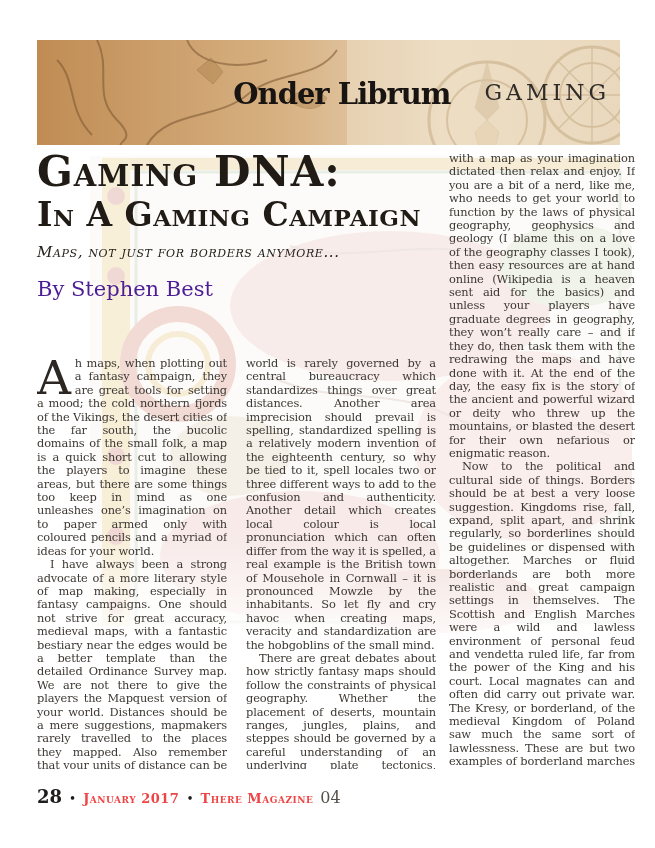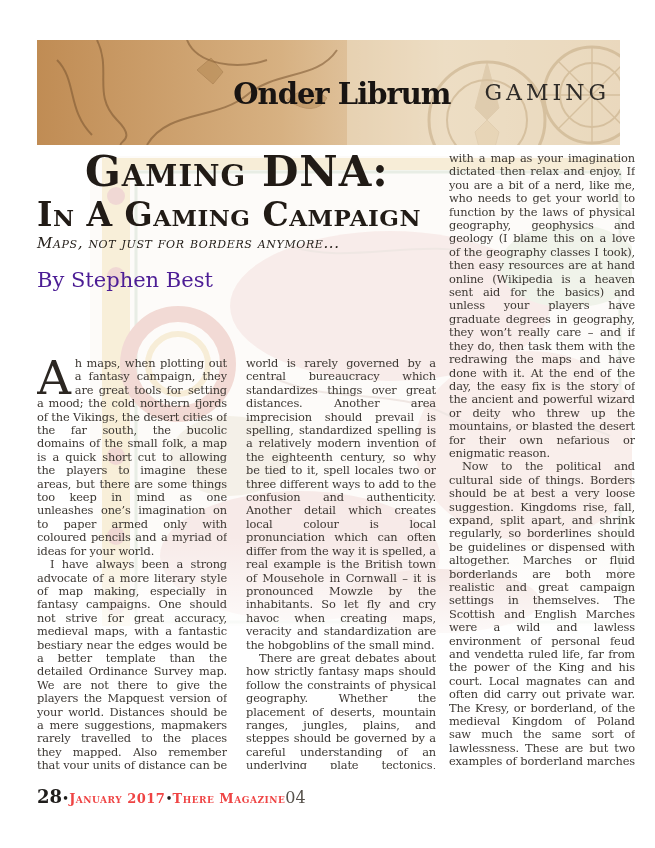--- a/index.html
+++ b/index.html
@@ -12,38 +12,38 @@
   .brand-row{position:absolute;right:10px;top:0;height:100%;display:flex;align-items:center;gap:10px;}
   .brand{font-family:"DejaVu Serif",serif;font-weight:bold;font-size:29px;color:#181412;
          letter-spacing:-1px;transform:scaleY(1.05);}
   .section{font-family:"DejaVu Serif",serif;font-size:22px;color:#2e2b28;letter-spacing:4px;margin-left:24px;}
 
   
   .map-bg{position:absolute;left:90px;top:156px;width:542px;height:500px;pointer-events:none;}
 
   
   .title-block{position:absolute;left:37px;top:148px;width:405px;color:#211b16;}
-  .t1{font-variant:small-caps;font-weight:bold;font-size:42px;line-height:48px;letter-spacing:1px;margin-left:48px;}
+  .t1{font-variant:small-caps;font-weight:bold;font-size:42px;line-height:48px;letter-spacing:1px;}
   .t2{font-variant:small-caps;font-weight:bold;font-size:33px;line-height:38px;letter-spacing:0.5px;}
-  .subtitle{font-variant:small-caps;font-style:italic;font-size:15px;
+  .subtitle{margin-top:9px;font-variant:small-caps;font-style:italic;font-size:15px;
             letter-spacing:0.6px;color:#26211c;}
   .byline{margin-top:16px;font-size:21px;color:#4c1d95;}
 
   
   .bodytext{font-size:11.4px;line-height:13.4px;color:#3d3833;text-align:justify;
             letter-spacing:-0.15px;}
   .two-cols{position:absolute;left:37px;top:357px;width:399px;height:412px;display:flex;gap:19px;}
   .two-cols .col{width:190px;overflow:hidden;}
   .col3{position:absolute;left:449px;top:152px;width:186px;height:618px;overflow:hidden;}
   .bodytext p{margin:0;}
   .bodytext p.indent{text-indent:13px;}
   .dropcap{float:left;font-size:47px;line-height:38px;padding:2px 4px 0 0;color:#2c2722;}
 
   
-  .footer{position:absolute;left:37px;top:786px;display:flex;align-items:baseline;gap:0;color:#1f1d1b;}
+  .footer{position:absolute;left:37px;top:786px;display:flex;align-items:baseline;gap:7px;color:#1f1d1b;}
   .footer .pg{font-weight:bold;font-size:18px;}
   .footer .dot{font-size:12px;}
   .footer .sc{font-variant:small-caps;font-size:13px;letter-spacing:0.5px;color:#ef4444;font-weight:bold;}
   .footer .num{font-size:16px;color:#55504a;}
 </style>
 </head>
 <body>
 
 <div class="page">
 

